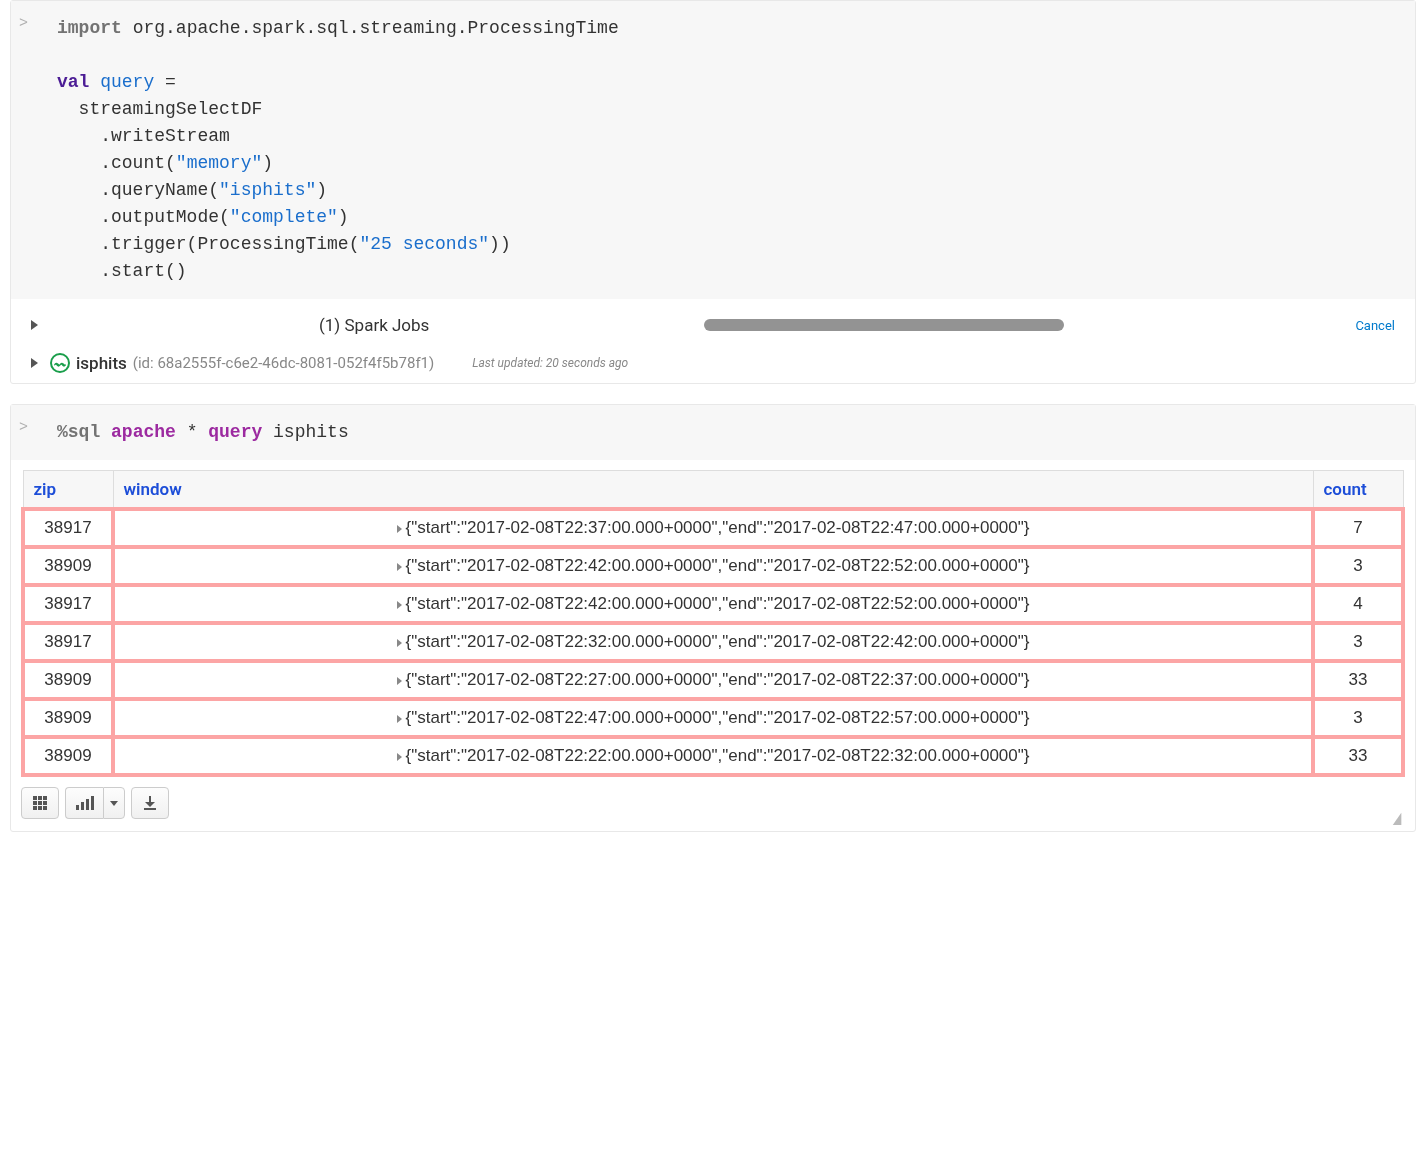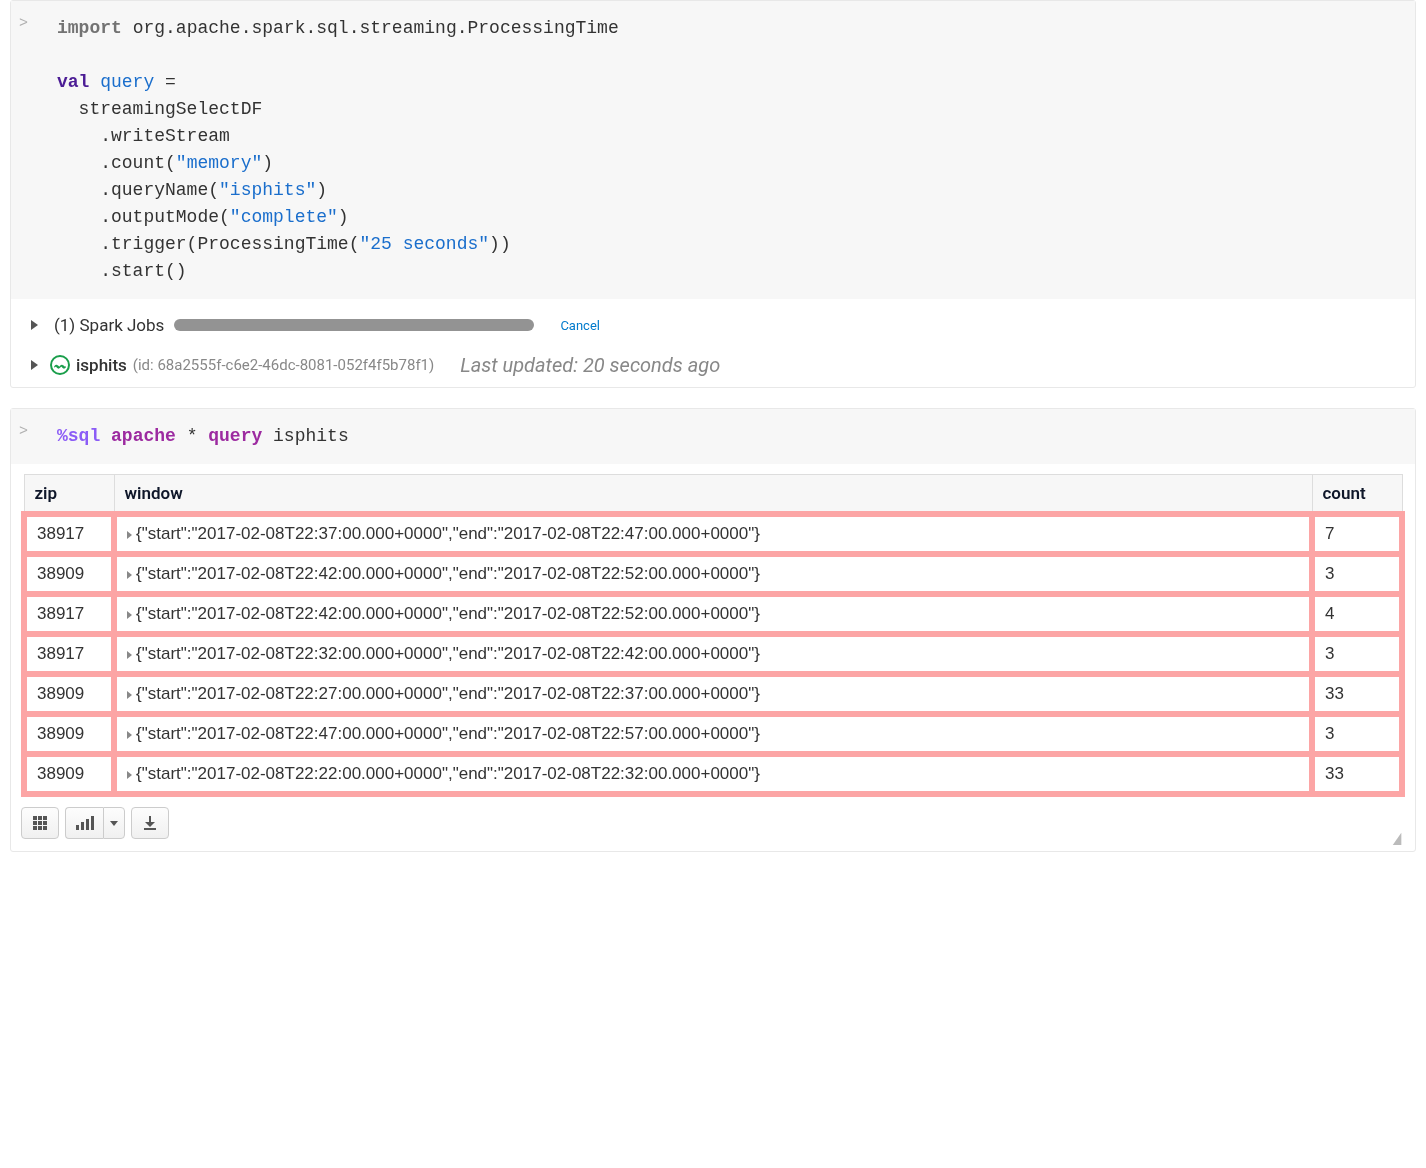--- a/index.html
+++ b/index.html
@@ -44,31 +44,32 @@
     font-family: Menlo, Monaco, "Courier New", monospace;
     font-size: 18px;
     line-height: 1.5;
     white-space: pre;
     color: #333;
   }
   .kw { color: #737373; font-weight: bold; }
   .kw2 { color: #4c1d95; font-weight: bold; }
   .var { color: #1a6ecc; }
   .str { color: #1a6ecc; }
-  .magic { color: #8b5cf6; font-weight: bold; }
+  .magic { color: #737373; font-weight: bold; }
   .sqlkw { color: #9c2aa0; font-weight: bold; }
 
   .status-area {
     padding: 16px 20px 10px;
   }
   .spark-jobs-row {
     display: flex;
     align-items: center;
     gap: 10px;
     margin-bottom: 18px;
+    justify-content: space-between;
   }
   .caret {
     display: inline-block;
     width: 0; height: 0;
     border-top: 5px solid transparent;
     border-bottom: 5px solid transparent;
     border-left: 7px solid #555;
     margin-right: 6px;
     vertical-align: middle;
   }
@@ -107,21 +108,21 @@
     border-radius: 50%;
     display: inline-flex;
     align-items: center;
     justify-content: center;
     color: #1a9e4b;
     font-size: 11px;
     font-weight: bold;
   }
   .stream-name { font-weight: 500; }
   .stream-id { color: #888; font-size: 15px; }
-  .last-updated { color: #888; font-style: italic; font-size: 20px; margin-left: 20px; }
+  .last-updated { color: #888; font-style: italic; font-size: 12px; margin-left: 32px; }
 
   .output-text {
     padding: 0 20px 20px;
     font-family: Menlo, Monaco, "Courier New", monospace;
     font-size: 17px;
     line-height: 1.55;
     color: #555;
     white-space: pre-wrap;
     word-break: break-all;
   }
@@ -131,27 +132,28 @@
     border-collapse: collapse;
     margin: 10px 10px 4px;
     font-size: 17px;
   }
   table.results th {
     background: #f7f7f7;
     text-align: left;
     padding: 8px 10px;
     border: 1px solid #ddd;
     font-weight: 600;
-    color: #0f172a;
+    color: #1d4ed8;
   }
   table.results td {
     padding: 7px 10px;
-    border: 6px solid #fca5a5;
+    border: 4px solid #fca5a5;
     color: #333;
     font-family: -apple-system, "Helvetica Neue", Arial, sans-serif;
+    text-align: center;
   }
   table.results td.window-cell {
     font-family: -apple-system, "Helvetica Neue", Arial, sans-serif;
   }
 
   .toolbar {
     display: flex;
     align-items: center;
     gap: 6px;
     padding: 6px 10px 12px;

